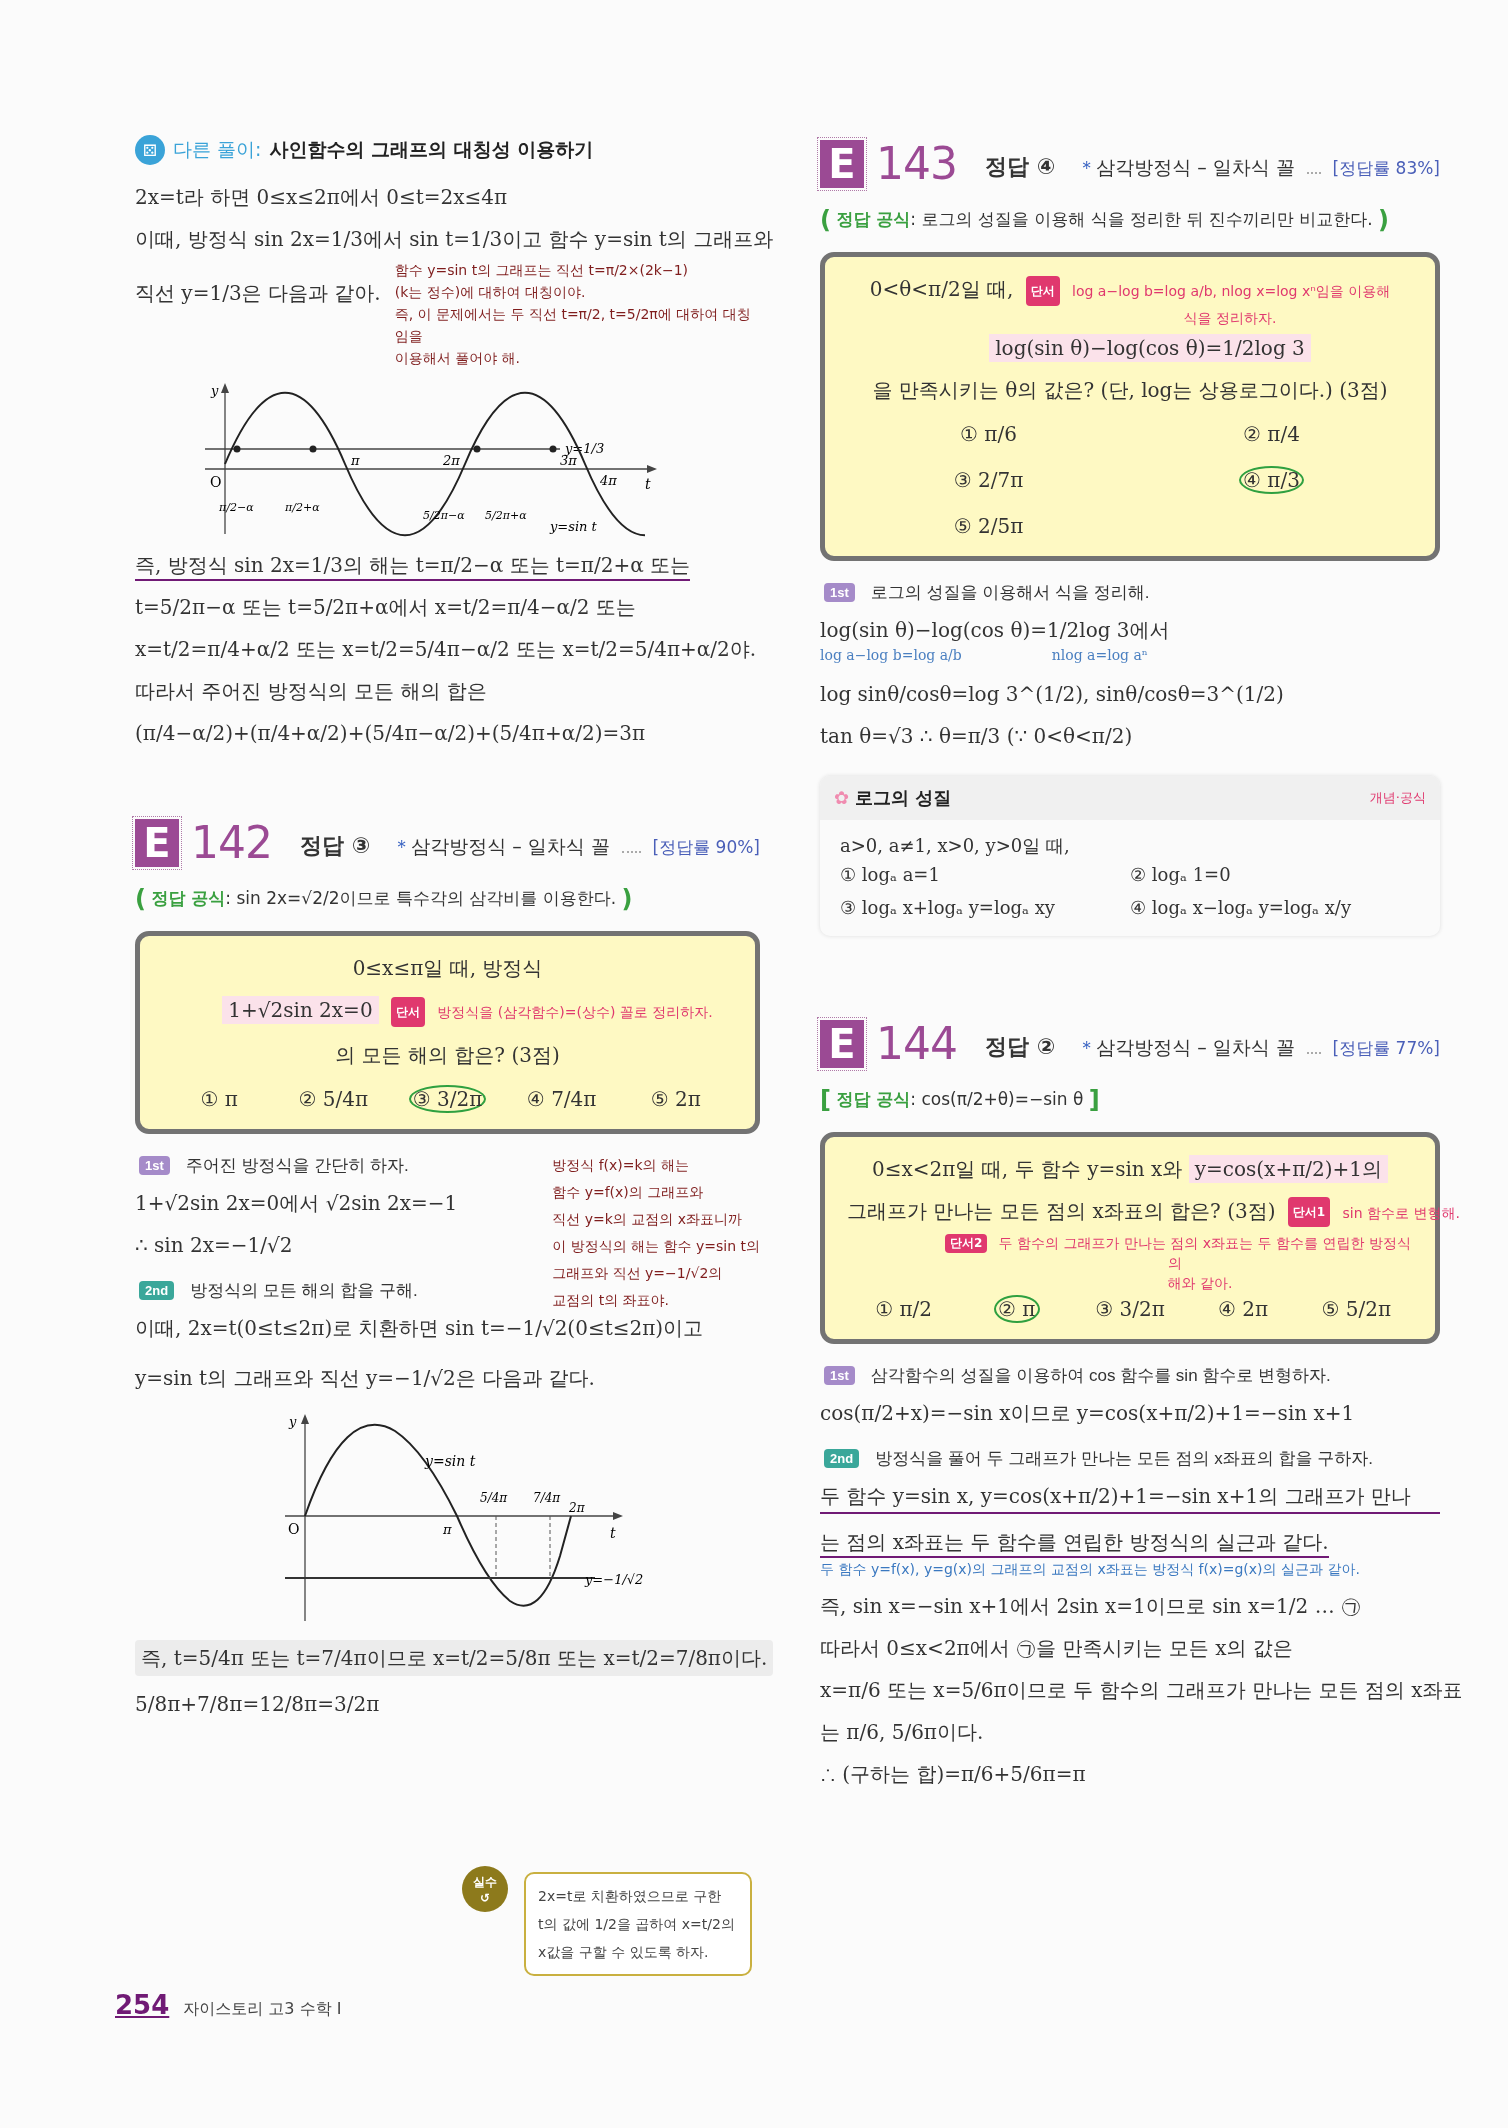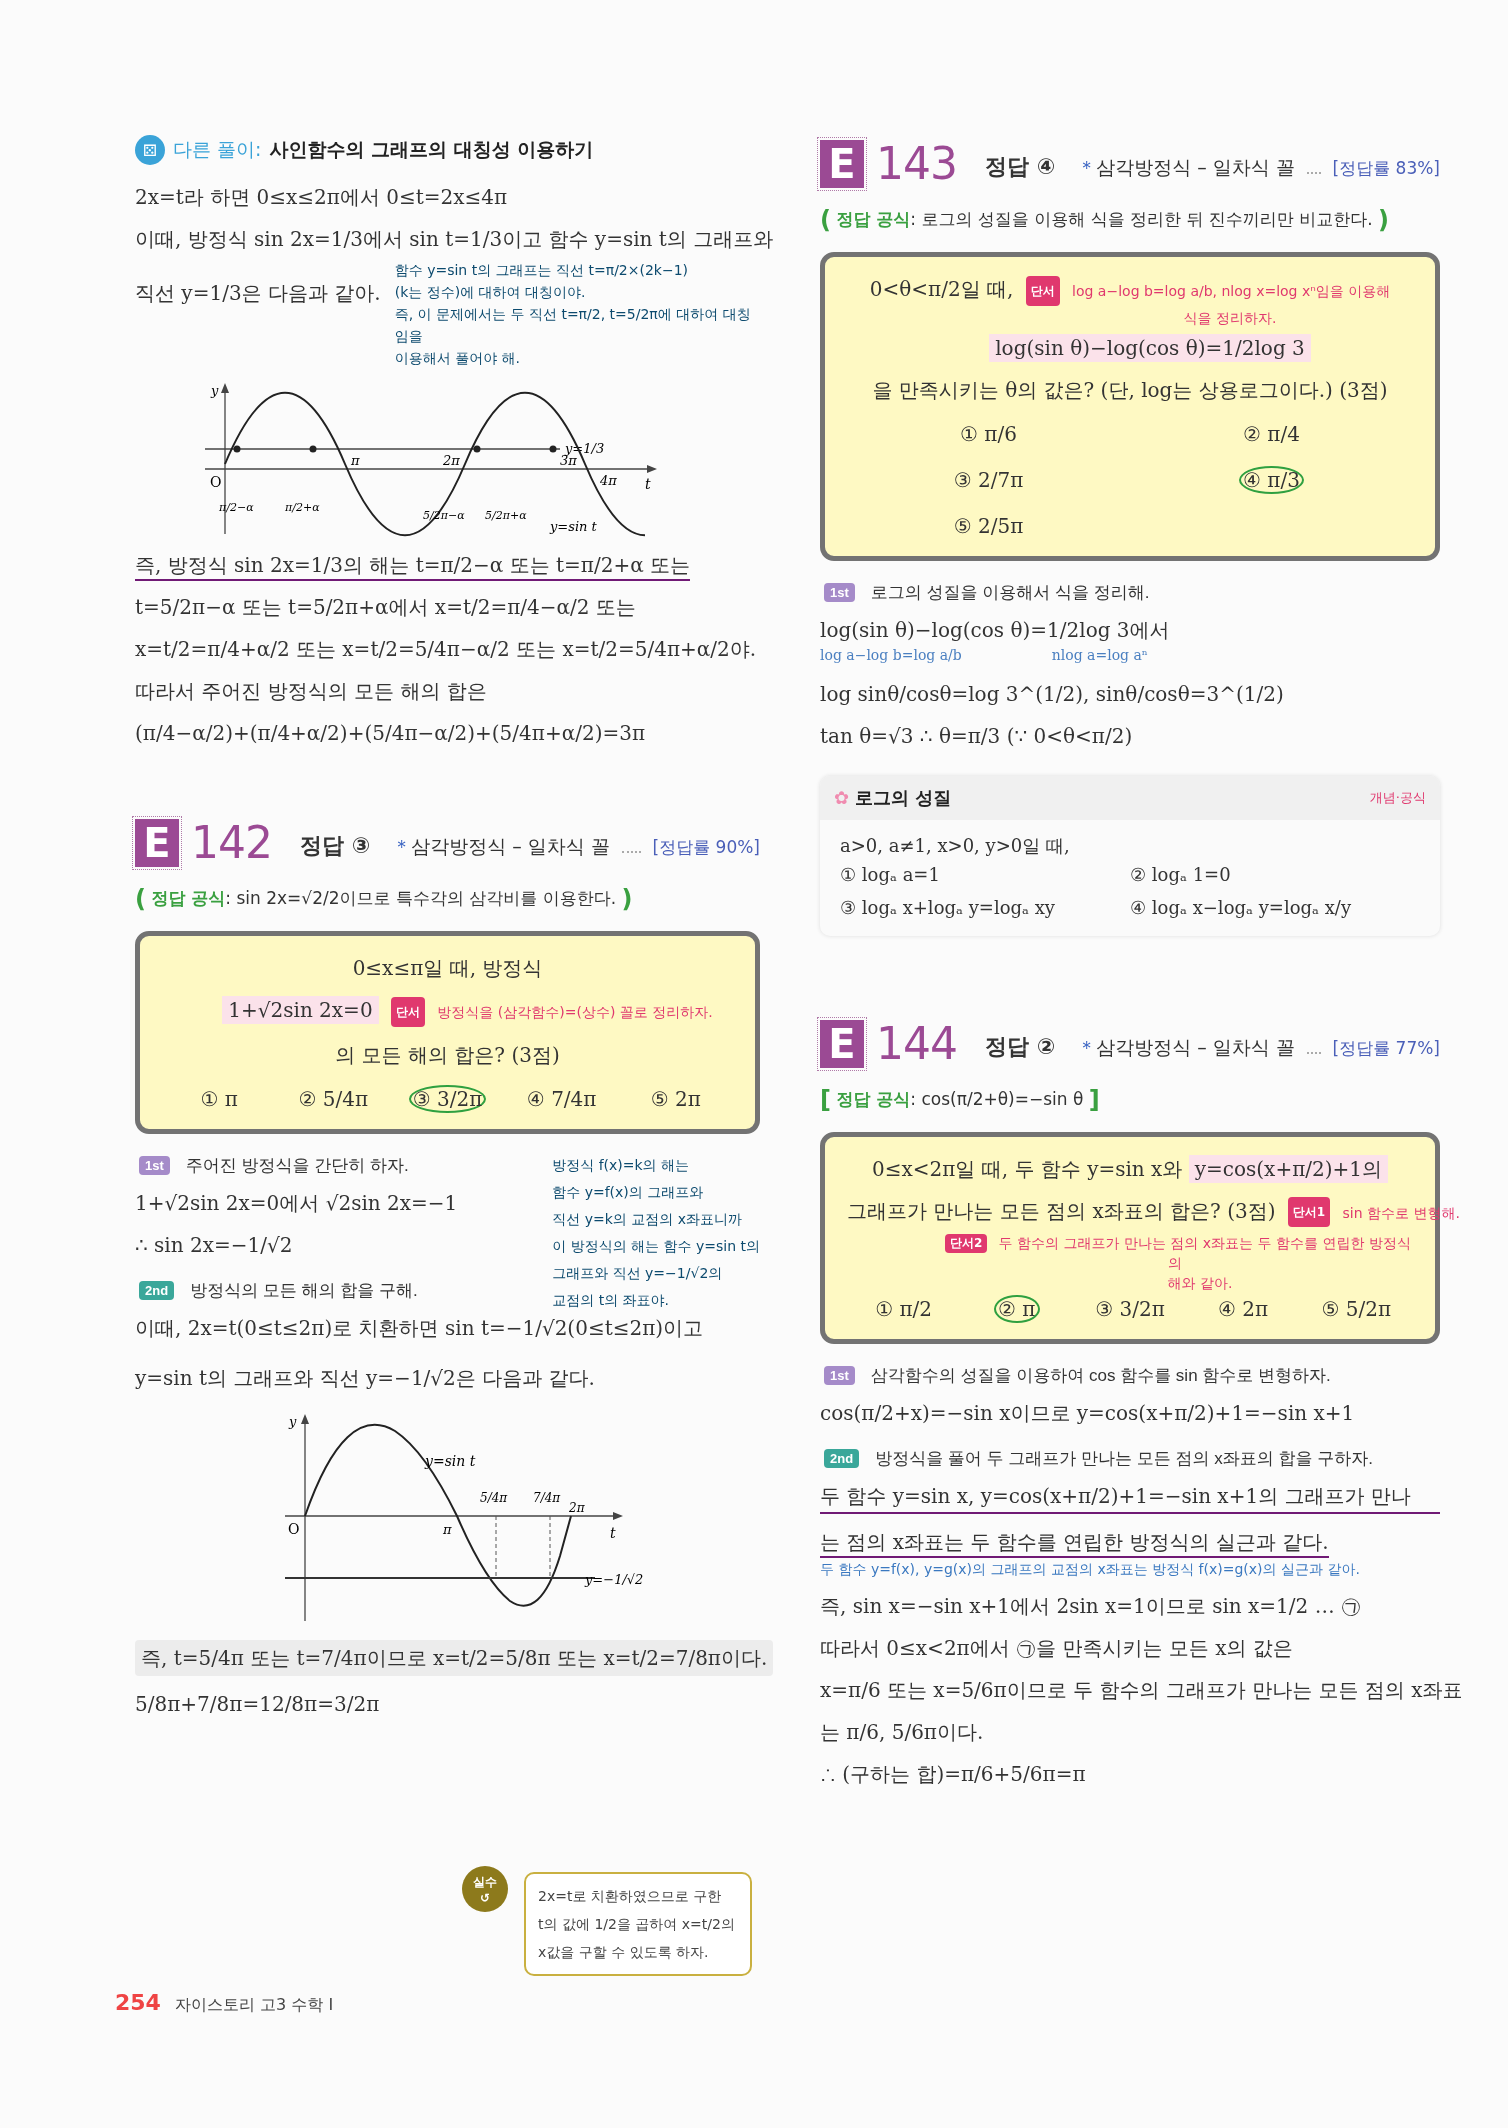--- a/index.html
+++ b/index.html
@@ -3,21 +3,21 @@
 <meta charset="utf-8">
 <style>
   html, body { margin:0; padding:0; }
   body { width:1508px; height:2128px; background:#f3f3f3; position:relative; overflow:hidden;
          font-family:"DejaVu Serif", serif; color:#333; }
   .page { position:absolute; left:0; top:0; width:1508px; height:2128px; background:#fbfbfb; }
   .col { position:absolute; }
   .col-left { left:135px; top:135px; width:625px; }
   .col-right { left:820px; top:140px; width:620px; }
   .line { font-size:20px; line-height:28px; margin:0 0 14px 0; white-space:nowrap; }
-  .note { font-family:"DejaVu Sans", sans-serif; font-size:14px; color:#0c4a6e; line-height:22px; }
+  .note { font-family:"DejaVu Sans", sans-serif; font-size:14px; color:#7f1d1d; line-height:22px; }
   .blue-ul { border-bottom:2px solid #701a75; padding-bottom:2px; }
   .alt-head { display:flex; align-items:center; gap:8px; font-family:"DejaVu Sans",sans-serif; font-size:19px; margin-bottom:18px; }
   .alt-icon { width:30px; height:30px; border-radius:50%; background:#3aa3d8; color:#fff; font-size:16px; display:flex; align-items:center; justify-content:center; }
   .alt-label { color:#3aa3d8; }
   .alt-title { color:#222; font-weight:bold; }
   .prob-head { display:flex; align-items:flex-end; gap:12px; font-family:"DejaVu Sans",sans-serif; }
   .e-badge { width:44px; height:48px; background:#9b4a94; color:#fff; font-size:40px; font-weight:bold; display:flex; align-items:center; justify-content:center; outline:1px dotted #b07aa8; outline-offset:2px; }
   .prob-num { font-size:44px; color:#9b4a94; line-height:48px; letter-spacing:-1px; }
   .ans { font-size:22px; font-weight:bold; color:#333; margin-left:16px; margin-bottom:6px; }
   .topic { font-size:19px; color:#333; margin-bottom:7px; margin-left:10px; }
@@ -43,21 +43,21 @@
   .tip { position:absolute; border:2px solid #c9b040; border-radius:10px; background:#fff; padding:8px 12px; font-family:"DejaVu Sans",sans-serif; font-size:14px; line-height:28px; color:#444; }
   .tip-badge { position:absolute; width:46px; height:46px; border-radius:50%; background:#8d7a1c; color:#fff; font-family:"DejaVu Sans",sans-serif; font-size:12px; font-weight:bold; display:flex; flex-direction:column; align-items:center; justify-content:center; }
   .concept { background:#fafafa; border-radius:10px; box-shadow:0 0 4px #ddd; margin-top:26px; }
   .concept-head { display:flex; justify-content:space-between; align-items:center; padding:10px 14px; background:#f0f0f0; border-radius:10px 10px 0 0; font-family:"DejaVu Sans",sans-serif; }
   .concept-title { font-size:18px; font-weight:bold; color:#222; }
   .concept-title .flower { color:#f08cb0; margin-right:6px; }
   .concept-tag { color:#e0386e; font-size:13px; }
   .concept-body { padding:14px 20px 18px; font-size:18px; }
   .grid2 { display:grid; grid-template-columns:1fr 1fr; row-gap:12px; margin-top:6px; }
   .footer { position:absolute; left:115px; top:1990px; font-family:"DejaVu Sans",sans-serif; display:flex; align-items:baseline; gap:14px; }
-  .footer .pg { font-size:22px; font-weight:bold; color:#ef4444; }
+  .footer .pg { font-size:26px; font-weight:bold; color:#701a75;text-decoration:underline; }
   .footer .bk { font-size:16px; color:#444; }
   svg text { font-family:"DejaVu Serif", serif; }
 </style>
 </head>
 <body>
 
 <div class="page">
 
   <div class="col col-left">
 

